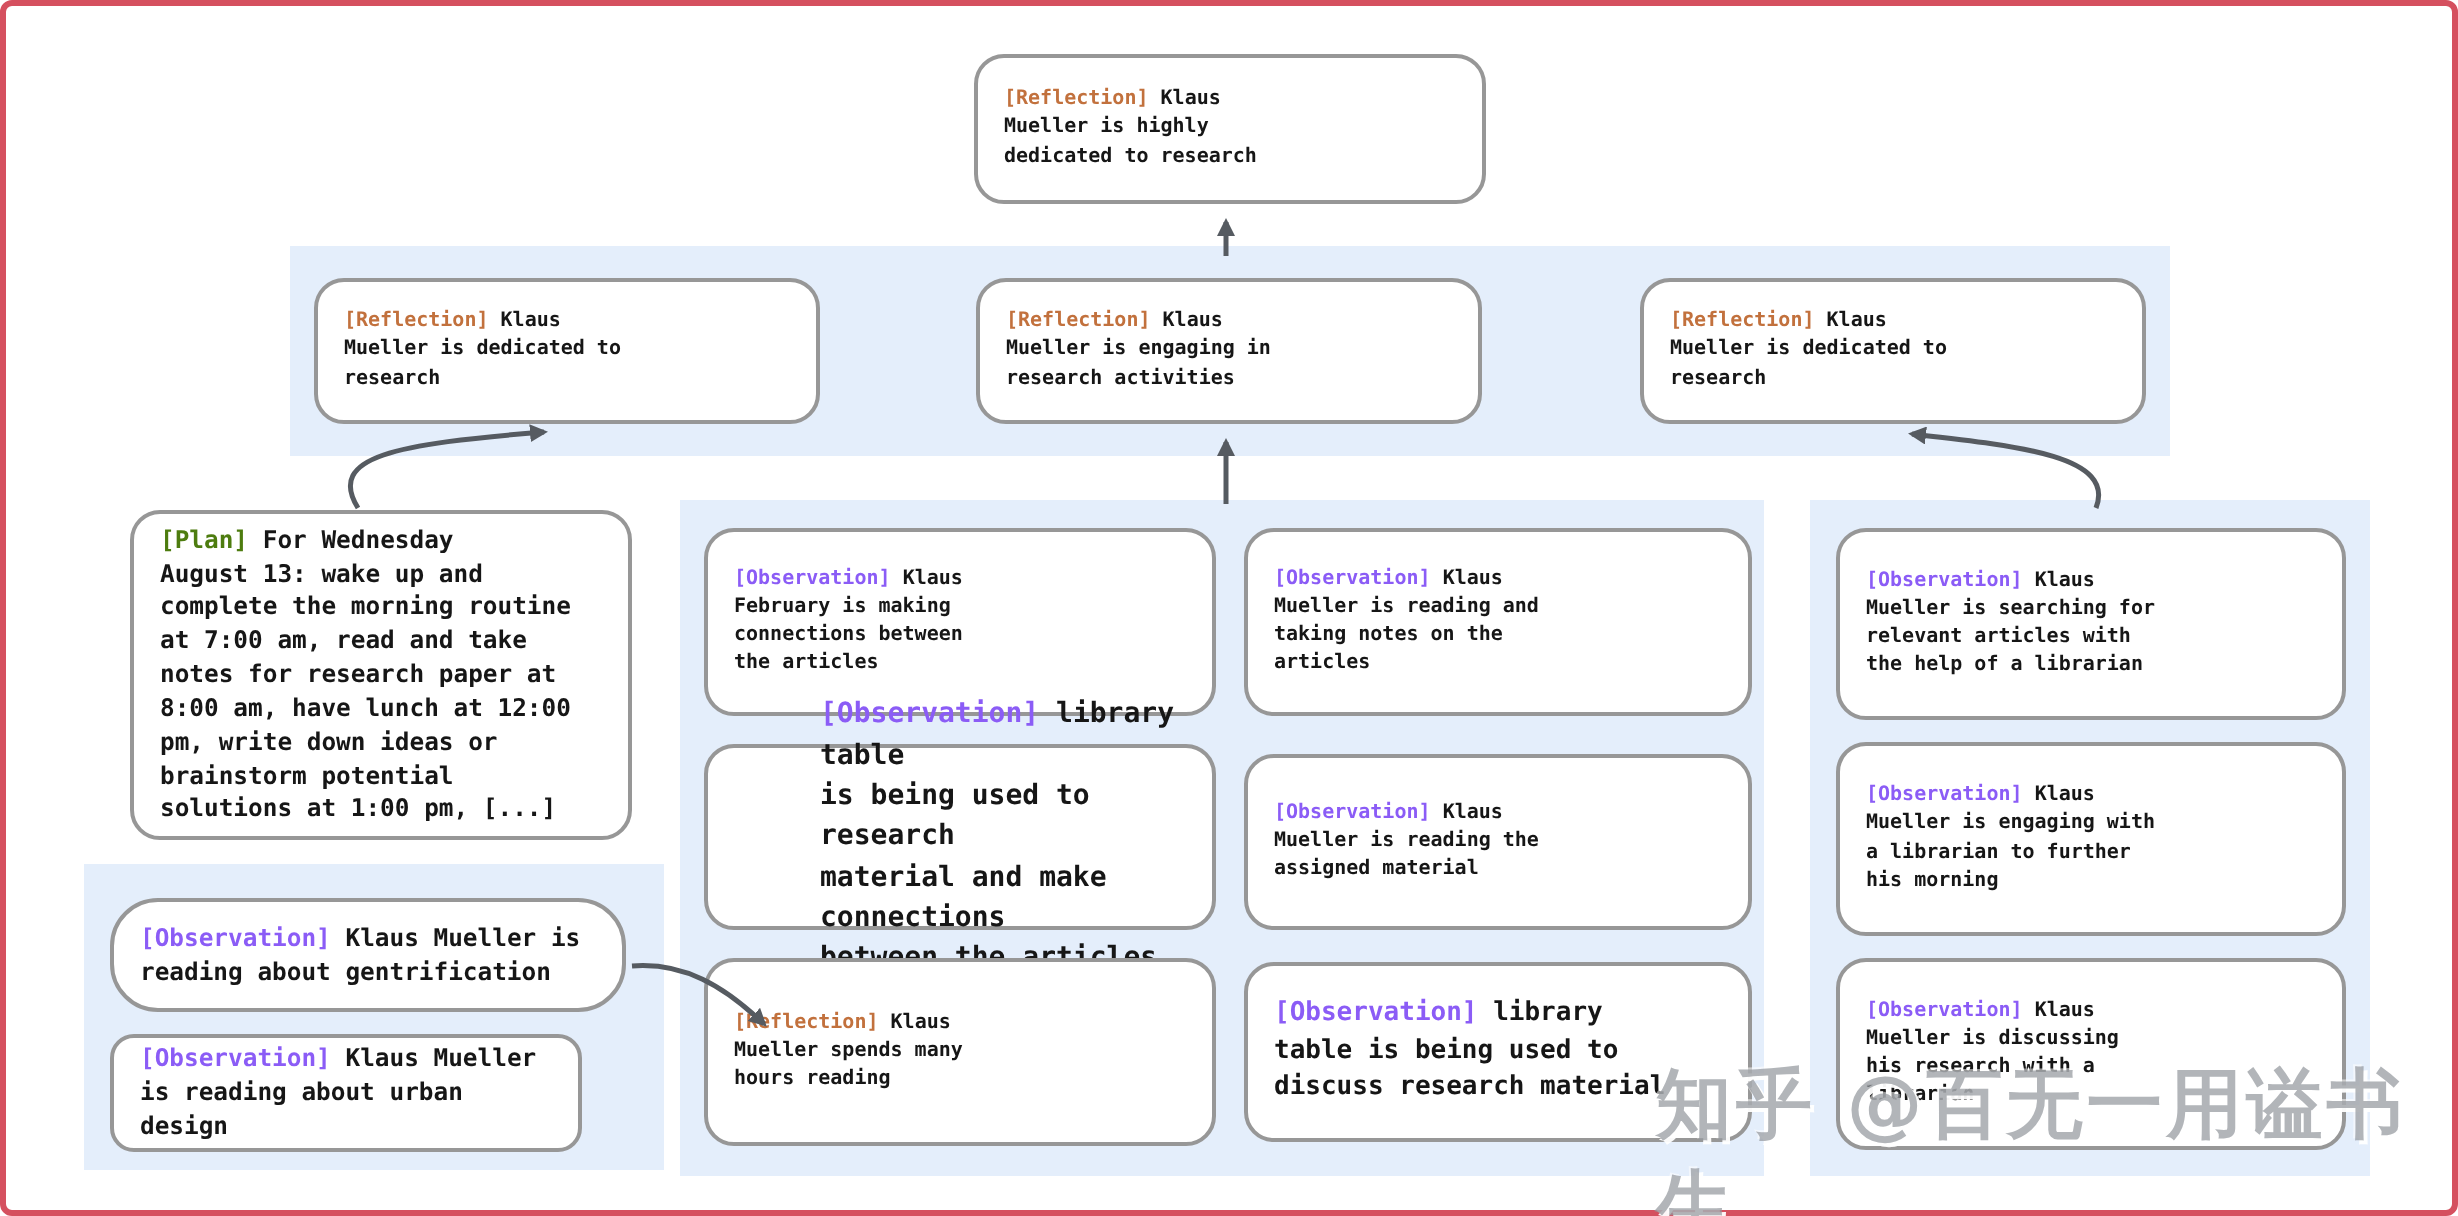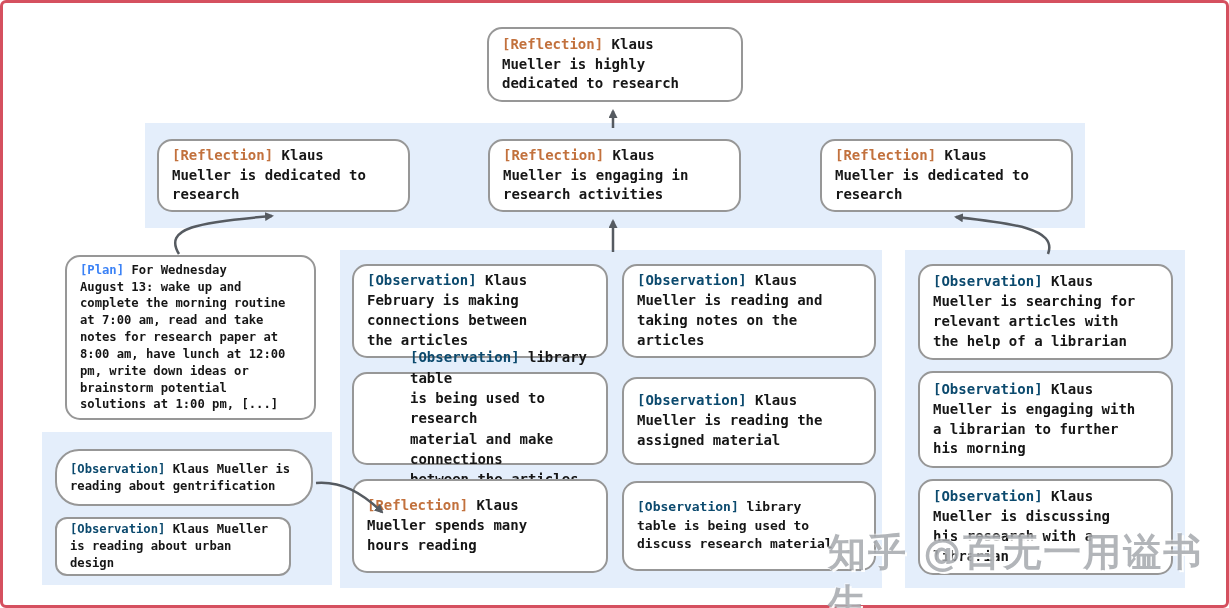--- a/index.html
+++ b/index.html
@@ -5,28 +5,28 @@
   html,body{margin:0;padding:0;background:#fff;}
   body{width:1229px;height:608px;position:relative;overflow:hidden;
        font-family:"DejaVu Sans Mono","Liberation Mono",monospace;}
   .frame{position:absolute;inset:0;border:3px solid #d5505f;border-radius:6px;
          box-sizing:border-box;background:#ffffff;z-index:0;}
   .panel{position:absolute;background:#e4eefb;z-index:1;}
   .box{position:absolute;background:#ffffff;border:2px solid #979797;border-radius:15px;
        box-sizing:border-box;z-index:2;display:flex;flex-direction:column;justify-content:center;
        padding:8px 13px;}
   .txt{white-space:pre-line;font-weight:bold;color:#161616;line-height:1.42;}
-  .fs14{font-size:14px;}
+  .fs14{font-size:10px;}
   .fs13{font-size:13px;}
   .fs12{font-size:12.2px;line-height:1.38;}
   .fs11{font-size:14px;line-height:1.45;margin-left:43px;}
   .tag{font-weight:bold;}
   .tag.refl{color:#c2713d;}
-  .tag.obs{color:#0c4a6e;}
-  .tag.plan{color:#3b82f6;}
+  .tag.obs{color:#8b5cf6;}
+  .tag.plan{color:#4d7c0f;}
   svg.arrows{position:absolute;left:0;top:0;z-index:3;pointer-events:none;}
   .watermark{position:absolute;left:828px;top:527px;z-index:5;
      font-family:"DejaVu Sans",sans-serif;font-size:38px;font-weight:bold;letter-spacing:2px;
      color:rgba(148,152,158,0.72);
      text-shadow:2px 2px 0 rgba(255,255,255,0.95),-1px -1px 0 rgba(255,255,255,0.55);}
 </style>
 </head>
 <body>
 
 <div class="frame"></div>

